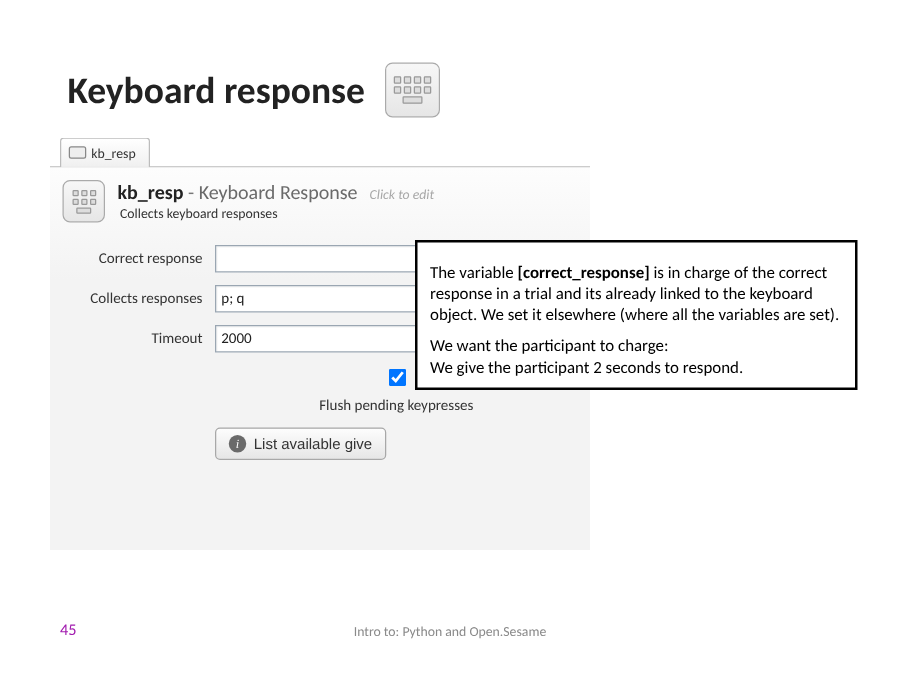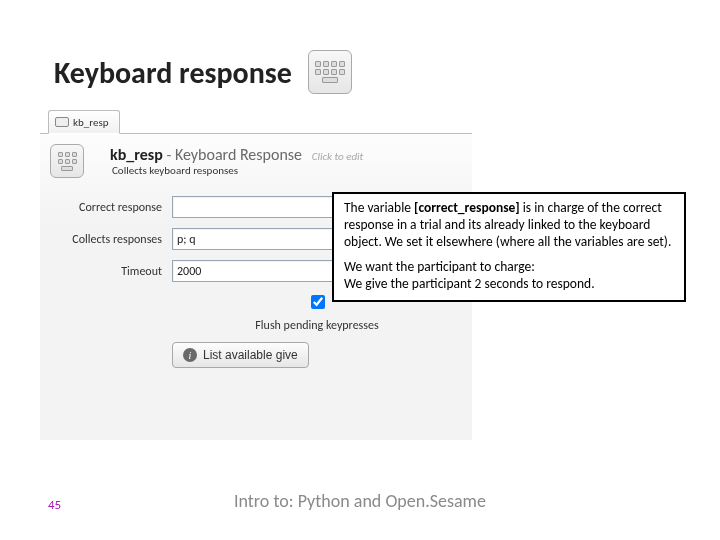--- a/index.html
+++ b/index.html
@@ -81,21 +81,21 @@
   }
 
   .panel-body {
     background: linear-gradient(#fdfdfd,#f3f3f3 90px,#f3f3f3);
     height: 306px;
     padding: 10px 10px 0 10px;
   }
   .header-row {
     display: flex;
     align-items: center;
-    gap: 26px;
+    gap: 10px;
   }
   .big-name { font-size: 16px; font-weight: 700; color: #222; }
   .dash { color: #777; font-size: 16px; font-weight: 400; }
   .subtitle { color: #6a6a6a; font-size: 16px; }
   .edit-hint { color: #a8a8a8; font-size: 11px; font-style: italic; margin-left: 6px; }
   .desc { font-size: 11px; color: #333; margin-top: 0; margin-left: 2px; }
 
   .form {
     margin-top: 18px;
   }
@@ -147,21 +147,21 @@
     font-size: 10px; font-style: italic; font-family: Georgia, serif;
   }
 
   .commentary {
     position: absolute;
     left: 332px;
     top: 192px;
     width: 354px;
     background: #fff;
     border: 2px solid #000;
-    padding: 6px 10px 8px 10px;
+    padding: 16px 10px 8px 10px;
     font-size: 13.5px;
     line-height: 1.25;
     color: #000;
   }
   .commentary p { margin: 0 0 8px 0; }
   .commentary ul { margin: 0 0 8px 0; padding-left: 16px; }
   .commentary li { margin: 0; }
   .commentary strong { font-weight: 700; }
 
   .page-num {
@@ -171,21 +171,21 @@
     color: #a21caf;
     font-size: 13px;
     text-align: right;
   }
   .footer-text {
     position: absolute;
     left: 0; right: 0;
     bottom: 28px;
     text-align: center;
     color: #8a8a8a;
-    font-size: 18px;
+    font-size: 11px;
   }
 </style>
 </head>
 <body>
 
 <div class="slide-title-row">
   <div class="slide-title">Keyboard response</div>
   <div class="title-icon">
     <div class="kb-rows">
       <div class="kb-row">

